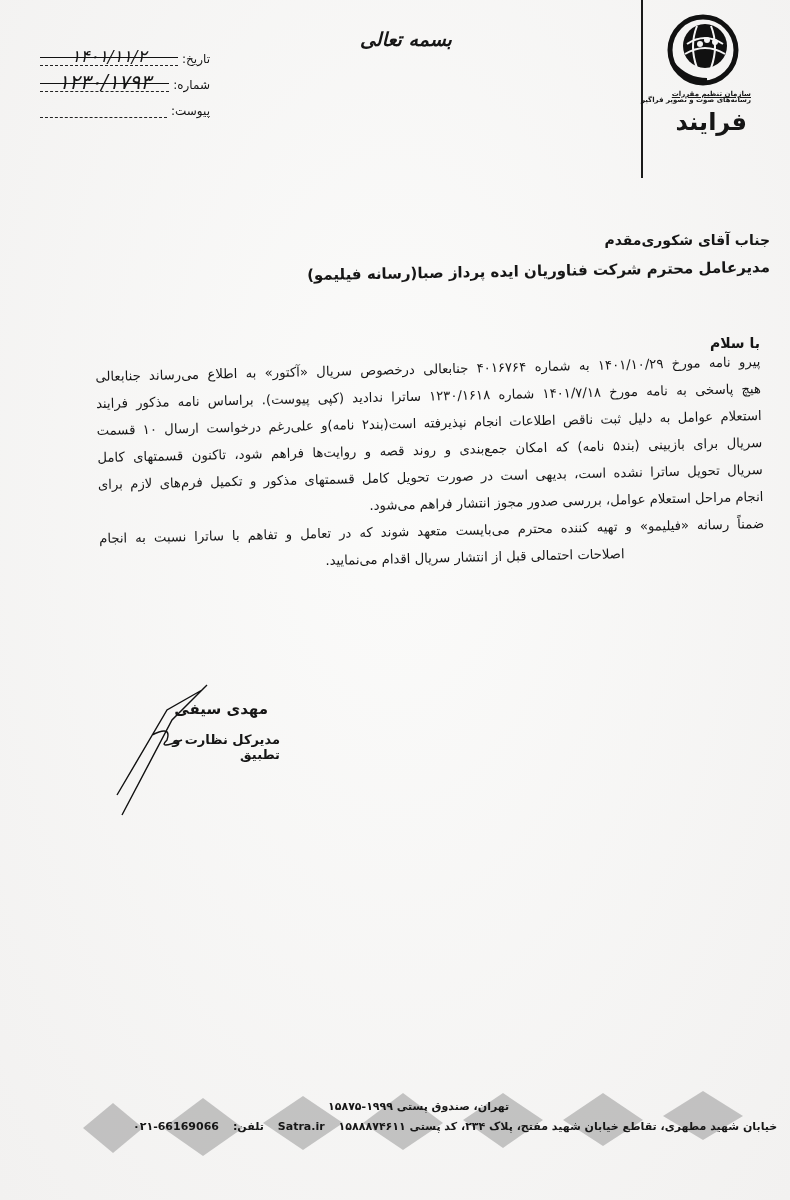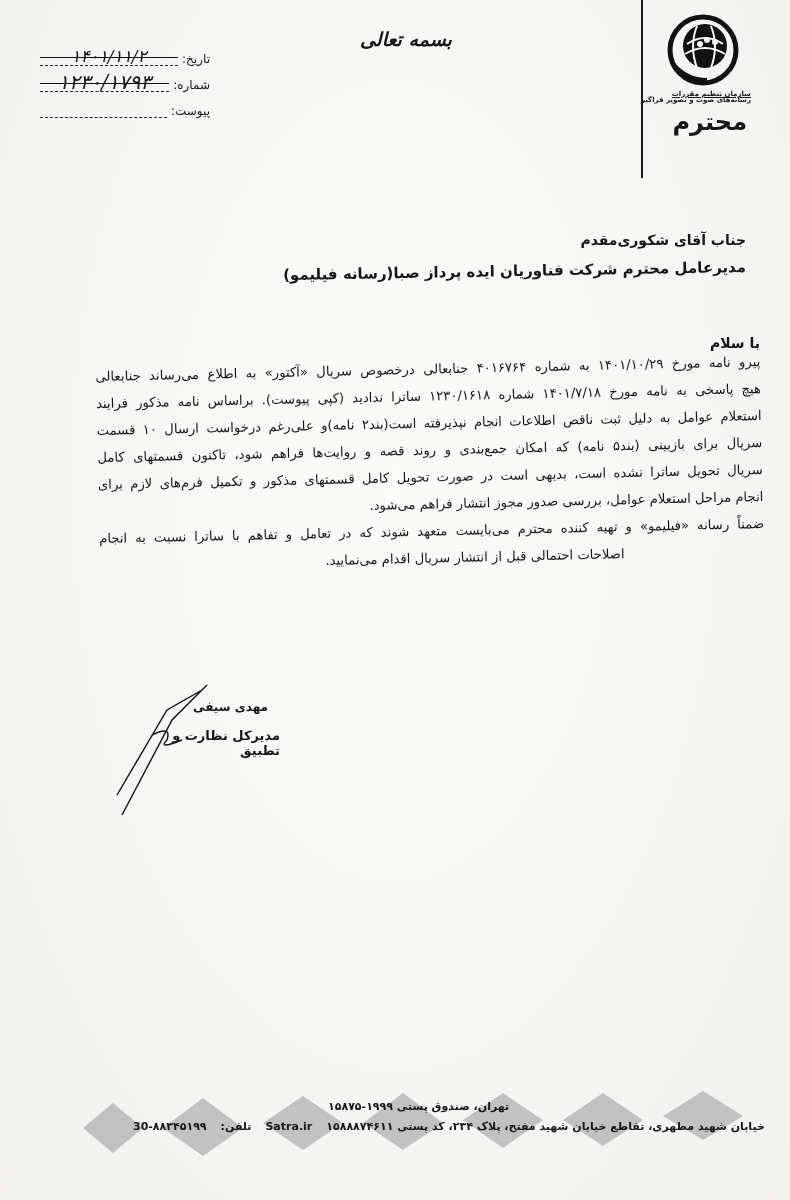--- a/index.html
+++ b/index.html
@@ -25,34 +25,34 @@
   .basmala { position:absolute; left:360px; top:28px; font-family:"DejaVu Serif", serif; font-style:italic; font-weight:bold; font-size:19px; }
 
   .meta { position:absolute; left:40px; top:40px; width:170px; font-size:12px; }
   .meta-row { position:relative; height:26px; display:flex; direction:rtl; align-items:flex-end; }
   .meta-label { white-space:nowrap; margin-left:4px; }
   .meta-value { flex:1; border-bottom:1px dashed #222; font-family:"DejaVu Serif", serif; font-size:17px; font-style:italic; text-align:center; position:relative; direction:ltr; line-height:18px; }
   .meta-value .strike { position:absolute; left:0; right:0; top:10px; height:1px; background:#111; }
   .meta-value.hw2 { font-size:20px; }
 
   
-  .addr { position:absolute; right:44px; top:232px; font-weight:bold; }
+  .addr { position:absolute; right:20px; top:232px; font-weight:bold; }
   .addr-1 { font-size:14px; margin-bottom:10px; }
   .addr-2 { font-size:15px; transform:rotate(-1deg); transform-origin:right; margin-bottom:8px; }
 
   .greet { position:absolute; right:30px; top:335px; font-size:14px; font-weight:bold; }
 
   .body-text { position:absolute; left:95px; right:30px; top:348px; transform:rotate(-1.3deg); transform-origin:right top; }
   .body-line { font-size:13.2px; line-height:27px; text-align:justify; text-align-last:justify; white-space:nowrap; overflow:hidden; }
   .body-line.short { text-align-last:right; }
   .body-line.indent { padding-right:140px; }
 
   
   .sig { position:absolute; left:130px; top:700px; width:150px; text-align:right; font-weight:bold; }
-  .sig-name { font-size:12px; margin-bottom:14px; padding-right:12px; }
+  .sig-name { font-size:15px; margin-bottom:14px; padding-right:12px; }
   .sig-title { font-size:13px; }
   .sig-scribble { position:absolute; left:112px; top:680px; width:110px; height:140px; }
 
   
   .footer { position:absolute; left:83px; top:1088px; width:690px; height:70px; }
   .footer-pattern { position:absolute; left:0; top:0; width:690px; height:70px; }
   .footer-line1 { position:absolute; left:245px; top:12px; font-size:11px; font-weight:bold; white-space:nowrap; }
   .footer-line2 { position:absolute; left:50px; top:32px; font-size:11px; font-weight:bold; white-space:nowrap; display:flex; direction:rtl; gap:14px; }
   .footer-line2 span { white-space:nowrap; }
 </style>
@@ -68,21 +68,21 @@
       <circle cx="36" cy="36" r="33" fill="none" stroke="#111" stroke-width="5"></circle>
       <circle cx="38" cy="32" r="22" fill="#111"></circle>
       <path d="M20 30 Q38 18 56 30 M18 40 Q38 28 58 40 M30 12 Q22 32 30 54 M44 12 Q52 32 44 54" stroke="#f5f5f5" stroke-width="2" fill="none"></path>
       <circle cx="40" cy="26" r="3" fill="#f5f5f5"></circle>
         <circle cx="48" cy="28" r="3" fill="#f5f5f5"></circle>
         <circle cx="33" cy="30" r="3" fill="#f5f5f5"></circle>
       <path d="M6 50 Q20 66 40 66" stroke="#111" stroke-width="4" fill="none"></path>
     </svg>
     <div class="logo-line1 rtl">سازمان تنظیم مقررات</div>
     <div class="logo-line2 rtl">رسانه‌های صوت و تصویر فراگیر</div>
-    <div class="logo-name rtl">محترم</div>
+    <div class="logo-name rtl">فرایند</div>
   </div>
 
   <div class="basmala rtl">بسمه تعالی</div>
 
   <div class="meta">
     <div class="meta-row">
       <span class="meta-label">تاریخ:</span>
       <span class="meta-value"><span class="strike"></span><span>۱۴۰۱/۱۱/۲</span></span>
     </div>
     <div class="meta-row">
@@ -131,17 +131,17 @@
         <polygon points="380,32 420,5 460,32 420,60"></polygon>
         <polygon points="480,32 520,5 560,32 520,58"></polygon>
         <polygon points="580,28 620,3 660,28 620,52"></polygon>
       </g>
     </svg>
     <div class="footer-line1 rtl">تهران، صندوق پستی ۱۹۹۹-۱۵۸۷۵</div>
     <div class="footer-line2">
       <span class="rtl">خیابان شهید مطهری، تقاطع خیابان شهید مفتح، پلاک ۲۳۴، کد پستی ۱۵۸۸۸۷۴۶۱۱</span>
       <span>Satra.ir</span>
       <span class="rtl">تلفن:</span>
-      <span>30-۸۸۳۴۵۱۹۹</span>
+      <span>۰۲۱-66169066</span>
     </div>
   </div>
 
 </div>
 
 </body></html>

